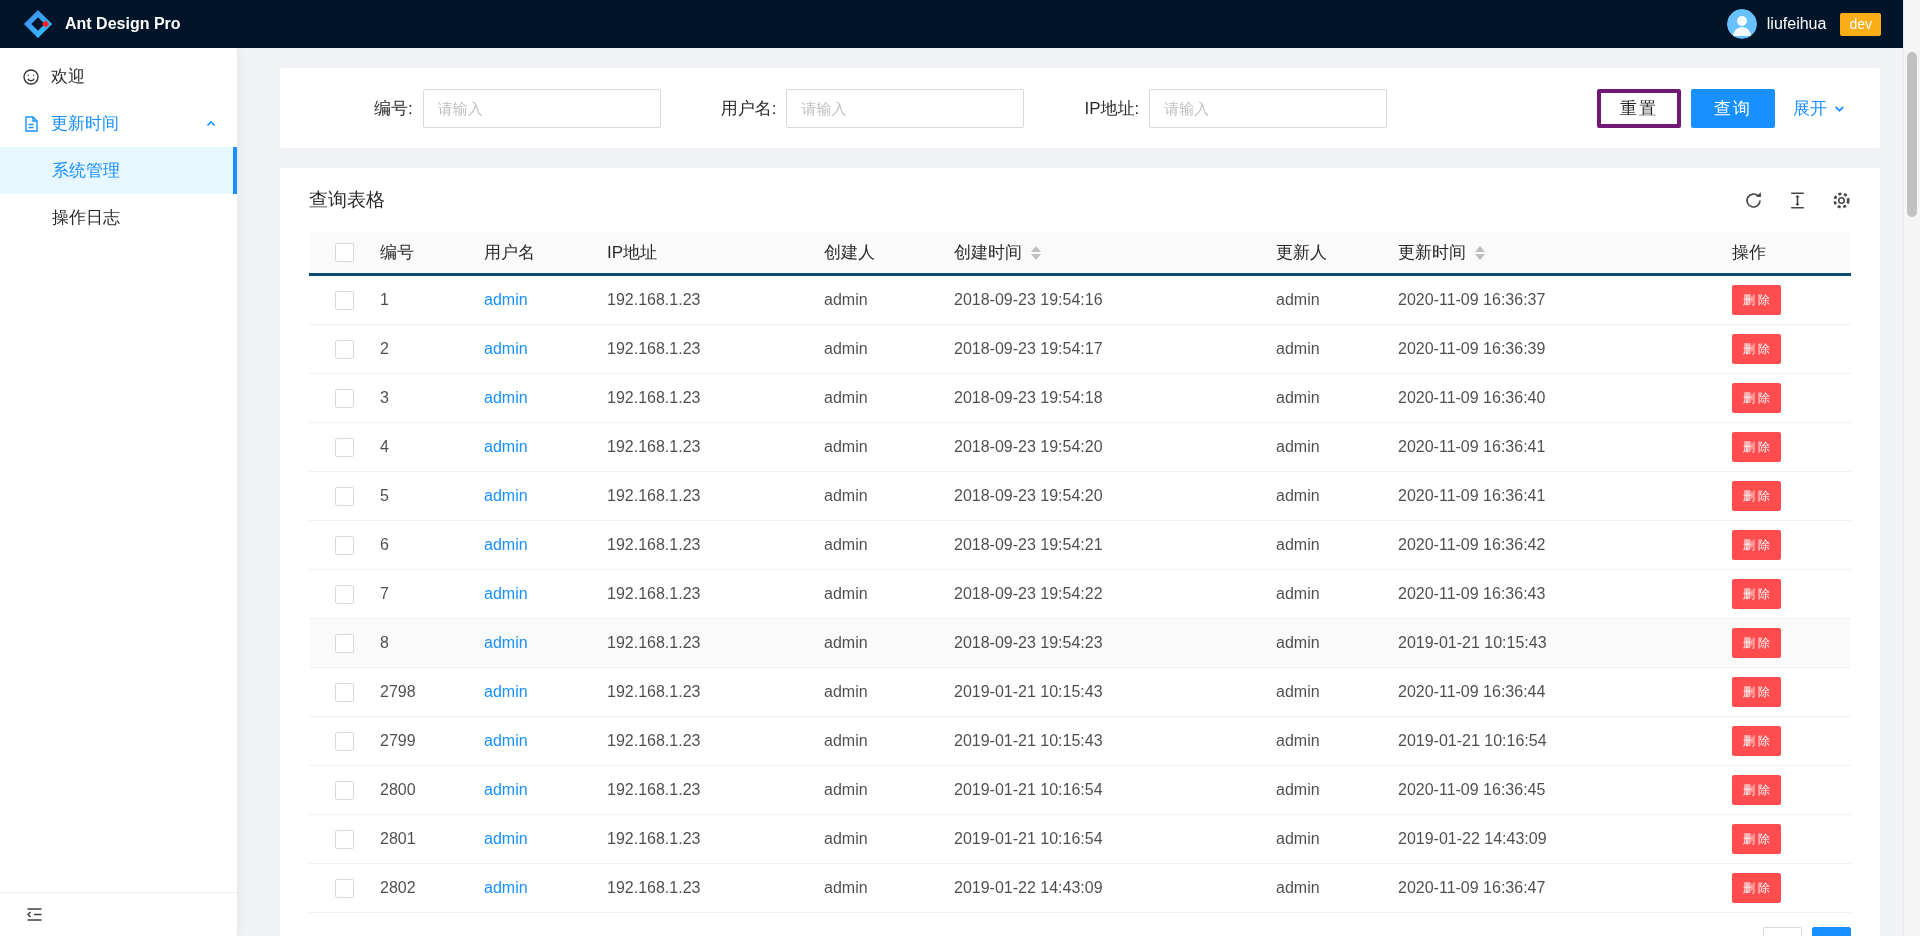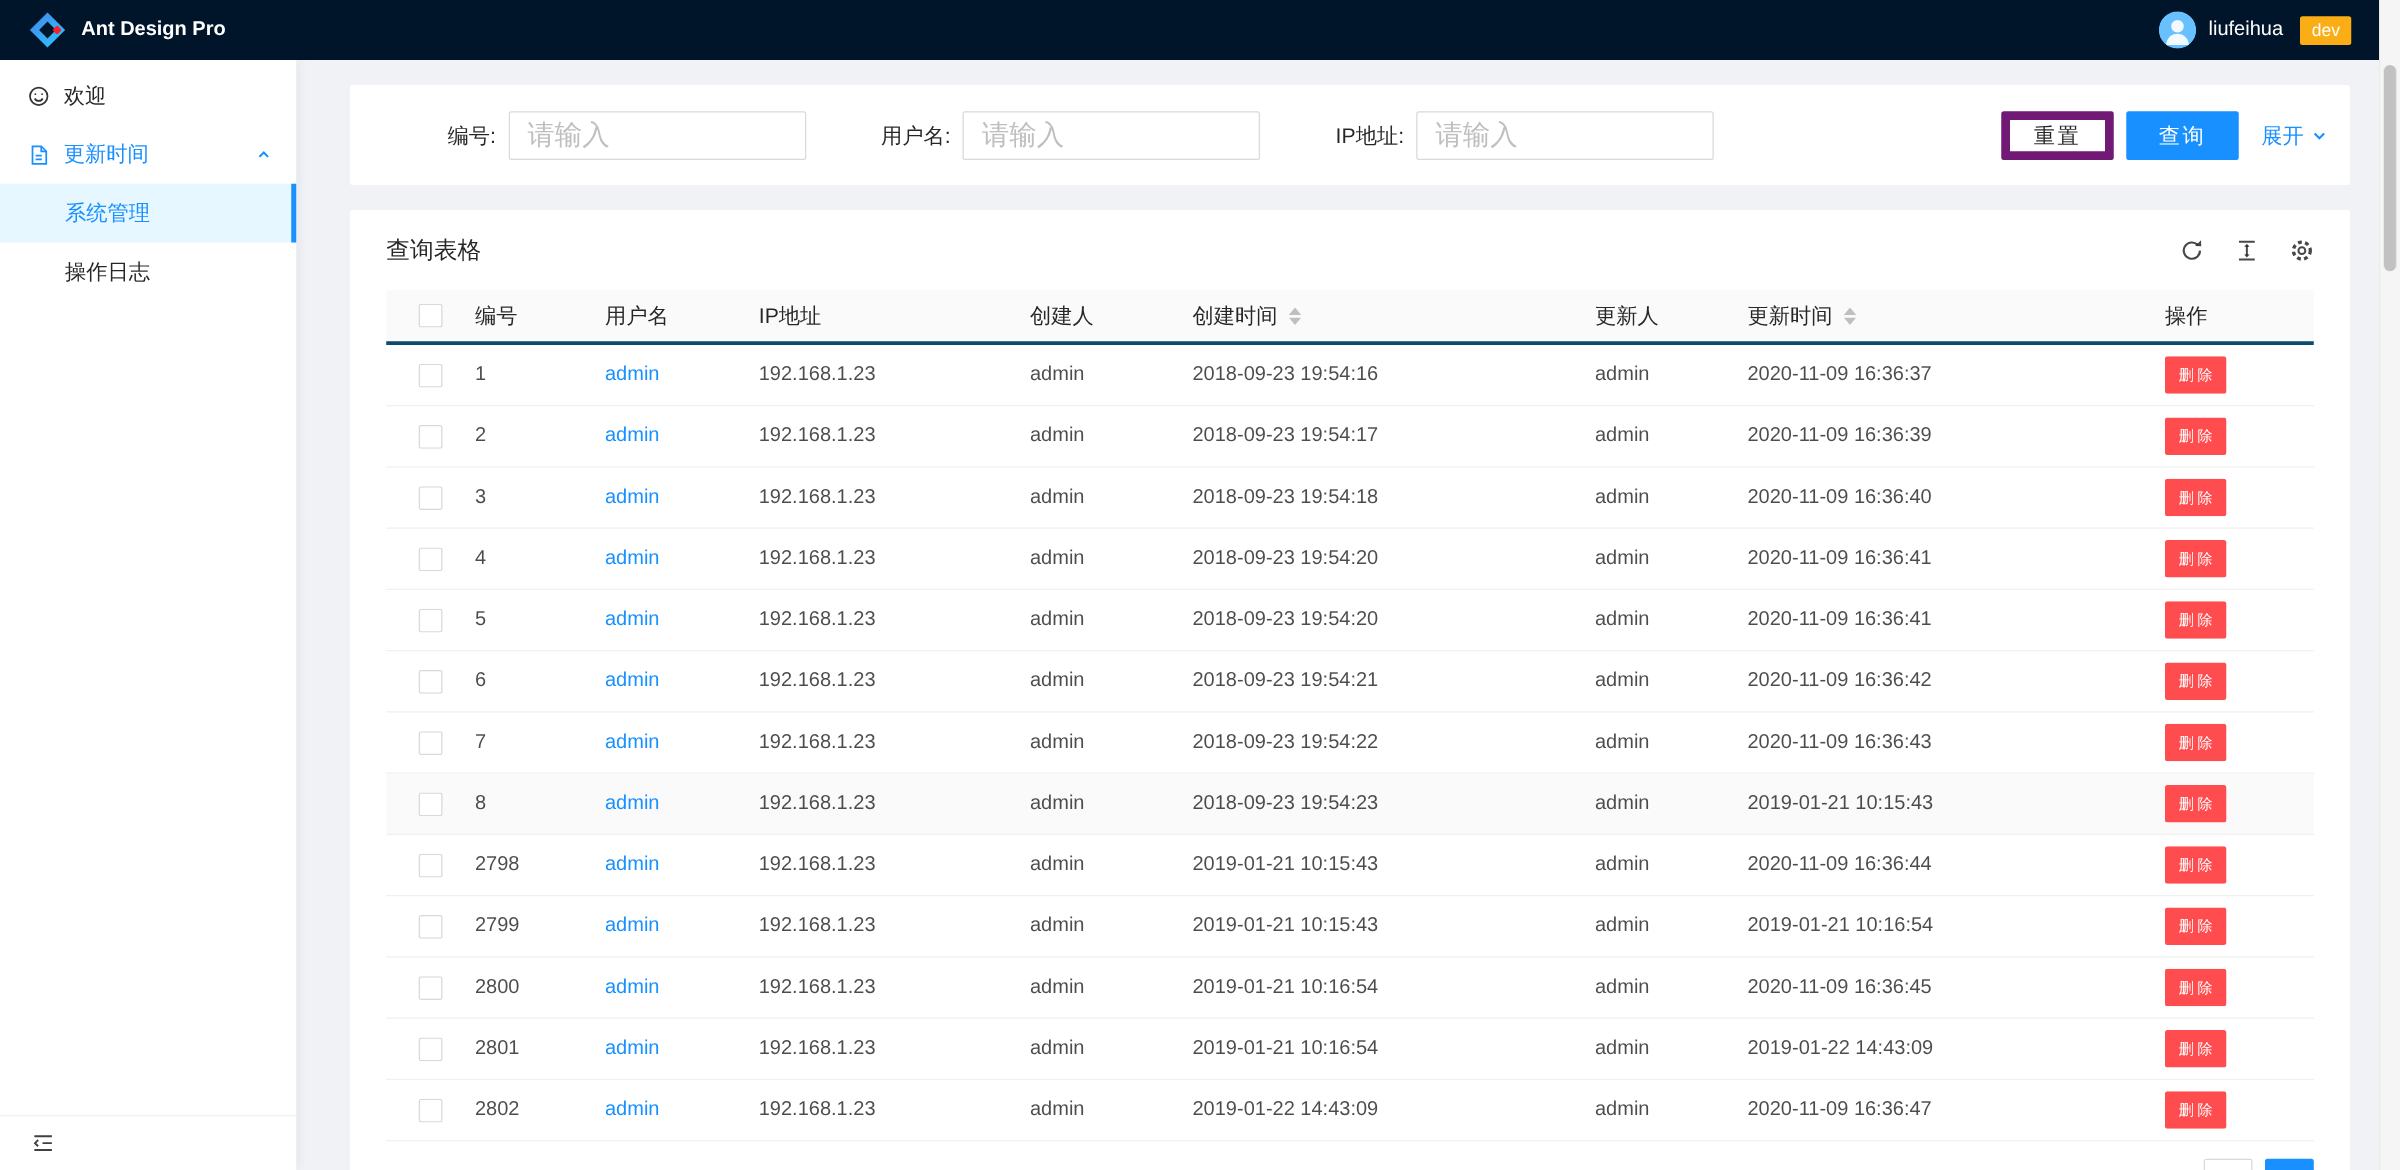--- a/index.html
+++ b/index.html
@@ -51,35 +51,35 @@
     border-top:1px solid #f0f0f0; display:flex; align-items:center;
     padding-left:25px; color:rgba(0,0,0,.75);
   }
   .collapse-icon { cursor:pointer; display:inline-flex; }
 
   
   .content { margin-left:280px; padding-top:68px; width:1600px; }
   .card { width:1600px; background:#fff; border-radius:2px; }
 
   
-  .search-card { height:80px; display:flex; align-items:center; padding:0 18px; margin-bottom:20px; }
+  .search-card { height:80px; display:flex; align-items:center; padding:0 34px; margin-bottom:20px; }
   .filter-item { display:flex; align-items:center; }
   .fi-1 { margin-left:60px; }
   .fi-2, .fi-3 { margin-left:60px; }
   .filter-item label { font-size:17px; color:rgba(0,0,0,.85); margin-right:10px; white-space:nowrap; }
   .filter-item input {
     width:238px; height:39px; border:1px solid #d9d9d9; border-radius:2px;
-    padding:0 14px; font-size:22px; color:rgba(0,0,0,.85); outline:none;
+    padding:0 14px; font-size:15px; color:rgba(0,0,0,.85); outline:none;
     font-family:inherit; background:#fff;
   }
   .filter-item input::placeholder { color:#bfbfbf; }
   .filter-actions { display:flex; align-items:center; gap:10px; margin-left:auto; }
   .btn {
     height:39px; padding:0 19px; font-size:17px; letter-spacing:2px;
-    border-radius:2px; border:7px solid #701a75; background:#fff;
+    border-radius:2px; border:4px solid #701a75; background:#fff;
     color:rgba(0,0,0,.85); cursor:pointer; font-family:inherit; white-space:nowrap;
   }
   .btn-primary { background:#1890ff; border-color:#1890ff; color:#fff; }
   .expand-link {
     color:#1890ff; font-size:17px; margin-left:8px; display:inline-flex;
     align-items:center; gap:6px; cursor:pointer; white-space:nowrap;
   }
 
   
   .table-card { padding-bottom:40px; }

